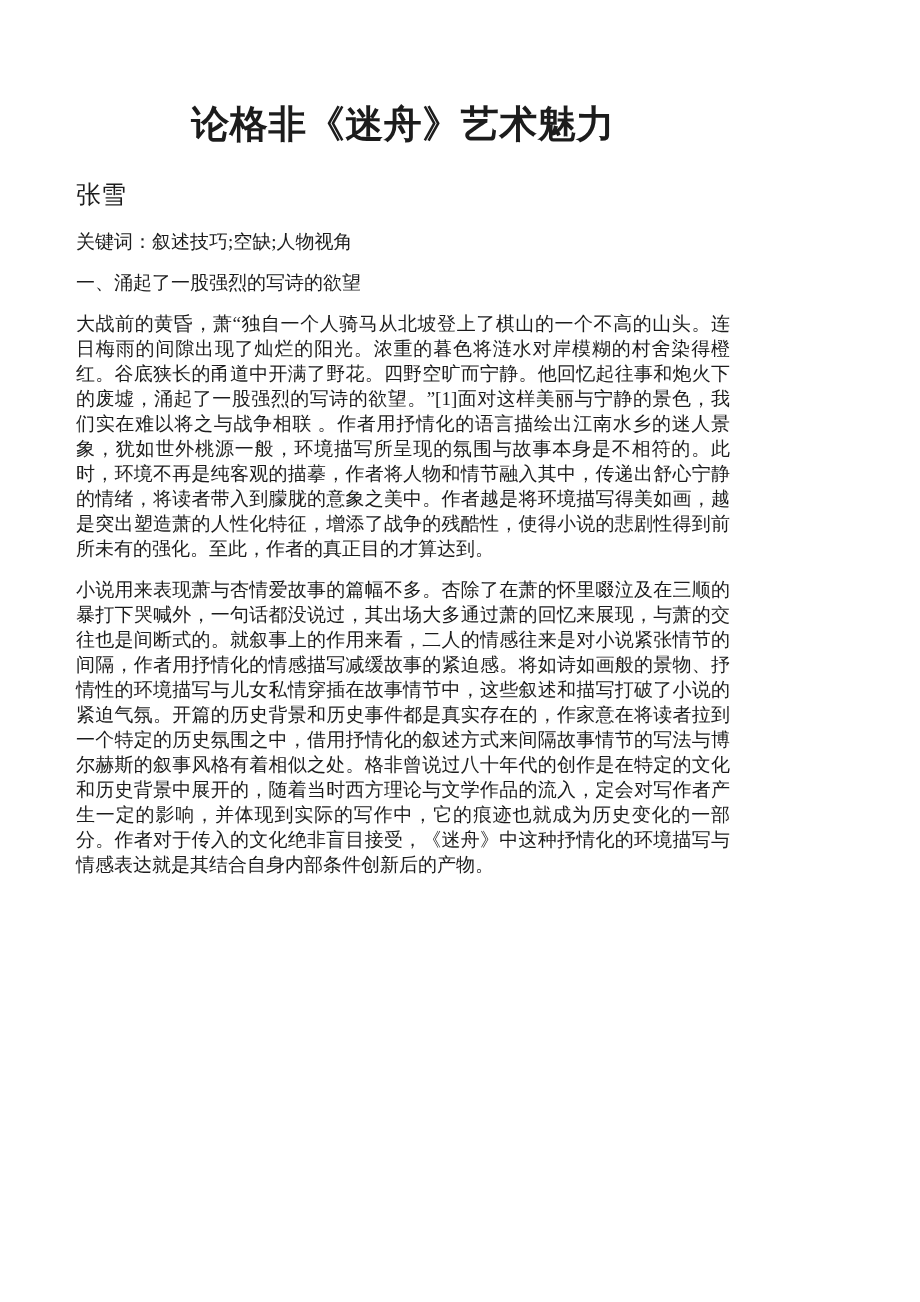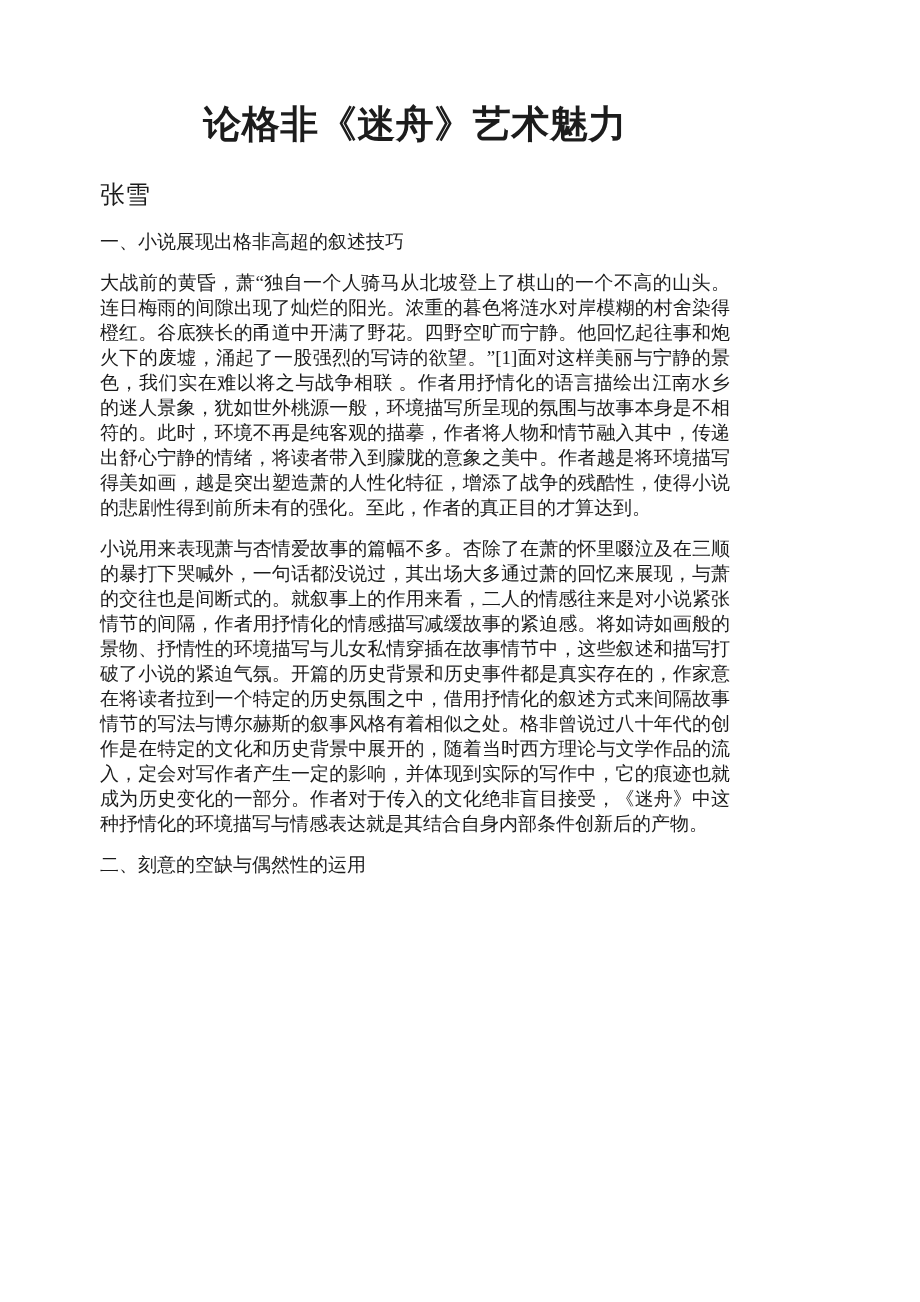--- a/index.html
+++ b/index.html
@@ -11,21 +11,21 @@
     width: 920px;
     height: 1302px;
     color: #1c1c1c;
     font-family: "Liberation Serif", "DejaVu Serif", serif;
     overflow: hidden;
   }
   .page {
     box-sizing: border-box;
     width: 848px;
     height: 1302px;
-    padding: 100px 118px 0 100px;
+    padding: 100px 118px 0 76px;
     background: #ffffff;
   }
   .doc-title {
     font-size: 38px;
     line-height: 48px;
     font-weight: bold;
     text-align: center;
     margin: 0 0 34px 0;
     letter-spacing: 0.5px;
   }
@@ -50,23 +50,23 @@
 </head>
 <body>
 
 <div class="page">
 
   <h1 class="doc-title">论格非《迷舟》艺术魅力</h1>
 
   <p class="author-line">张雪</p>
 
 
+  <p class="body-par">关键词：叙述技巧;空缺;人物视角</p>
 
-  <h2 class="section-heading">一、小说展现出格非高超的叙述技巧</h2>
+  <h2 class="section-heading">一、涌起了一股强烈的写诗的欲望</h2>
 
 
   <p class="body-par">大战前的黄昏，萧“独自一个人骑马从北坡登上了棋山的一个不高的山头。连日梅雨的间隙出现了灿烂的阳光。浓重的暮色将涟水对岸模糊的村舍染得橙红。谷底狭长的甬道中开满了野花。四野空旷而宁静。他回忆起往事和炮火下的废墟，涌起了一股强烈的写诗的欲望。”[1]面对这样美丽与宁静的景色，我们实在难以将之与战争相联 。作者用抒情化的语言描绘出江南水乡的迷人景象，犹如世外桃源一般，环境描写所呈现的氛围与故事本身是不相符的。此时，环境不再是纯客观的描摹，作者将人物和情节融入其中，传递出舒心宁静的情绪，将读者带入到朦胧的意象之美中。作者越是将环境描写得美如画，越是突出塑造萧的人性化特征，增添了战争的残酷性，使得小说的悲剧性得到前所未有的强化。至此，作者的真正目的才算达到。</p>
 
   <p class="body-par">小说用来表现萧与杏情爱故事的篇幅不多。杏除了在萧的怀里啜泣及在三顺的暴打下哭喊外，一句话都没说过，其出场大多通过萧的回忆来展现，与萧的交往也是间断式的。就叙事上的作用来看，二人的情感往来是对小说紧张情节的间隔，作者用抒情化的情感描写减缓故事的紧迫感。将如诗如画般的景物、抒情性的环境描写与儿女私情穿插在故事情节中，这些叙述和描写打破了小说的紧迫气氛。开篇的历史背景和历史事件都是真实存在的，作家意在将读者拉到一个特定的历史氛围之中，借用抒情化的叙述方式来间隔故事情节的写法与博尔赫斯的叙事风格有着相似之处。格非曾说过八十年代的创作是在特定的文化和历史背景中展开的，随着当时西方理论与文学作品的流入，定会对写作者产生一定的影响，并体现到实际的写作中，它的痕迹也就成为历史变化的一部分。作者对于传入的文化绝非盲目接受，《迷舟》中这种抒情化的环境描写与情感表达就是其结合自身内部条件创新后的产物。</p>
 
-  <h2 class="section-heading">二、刻意的空缺与偶然性的运用</h2>
 
 </div>
 
 </body></html>

